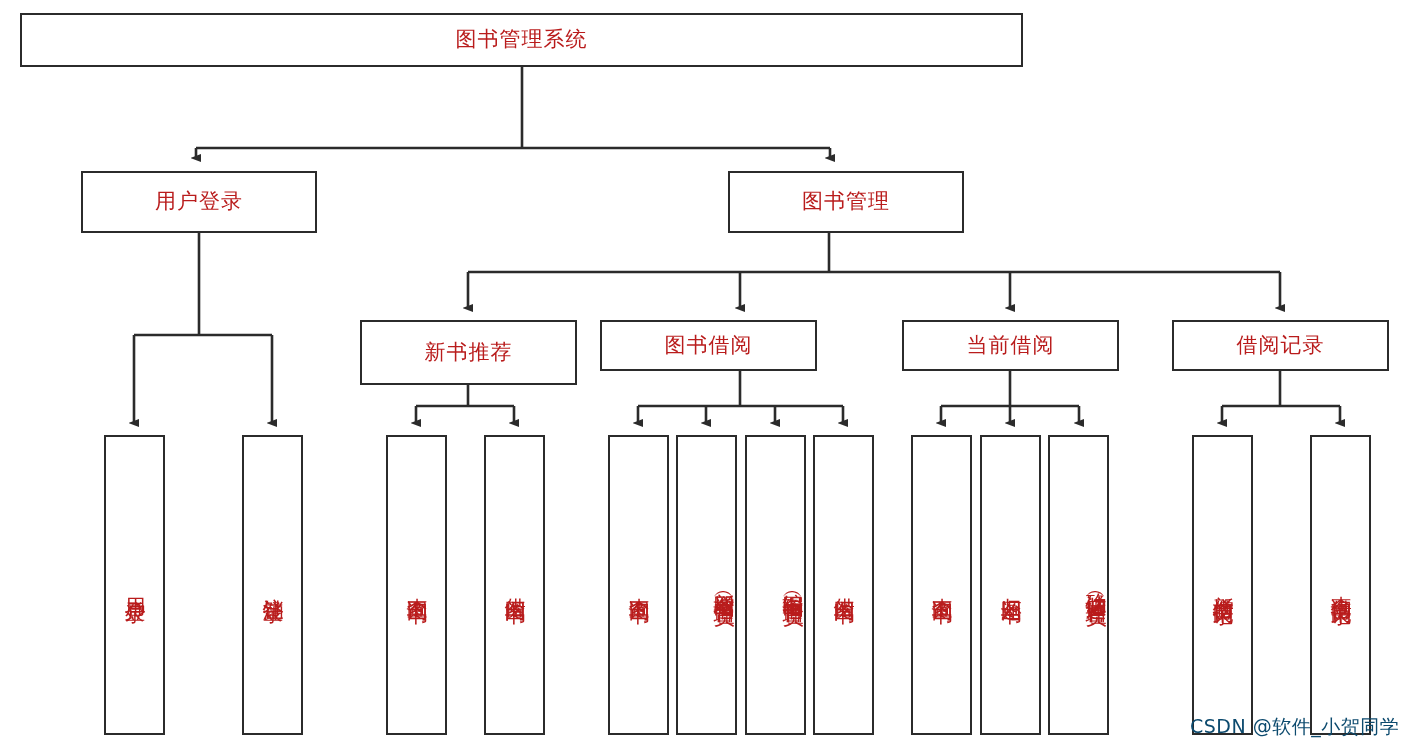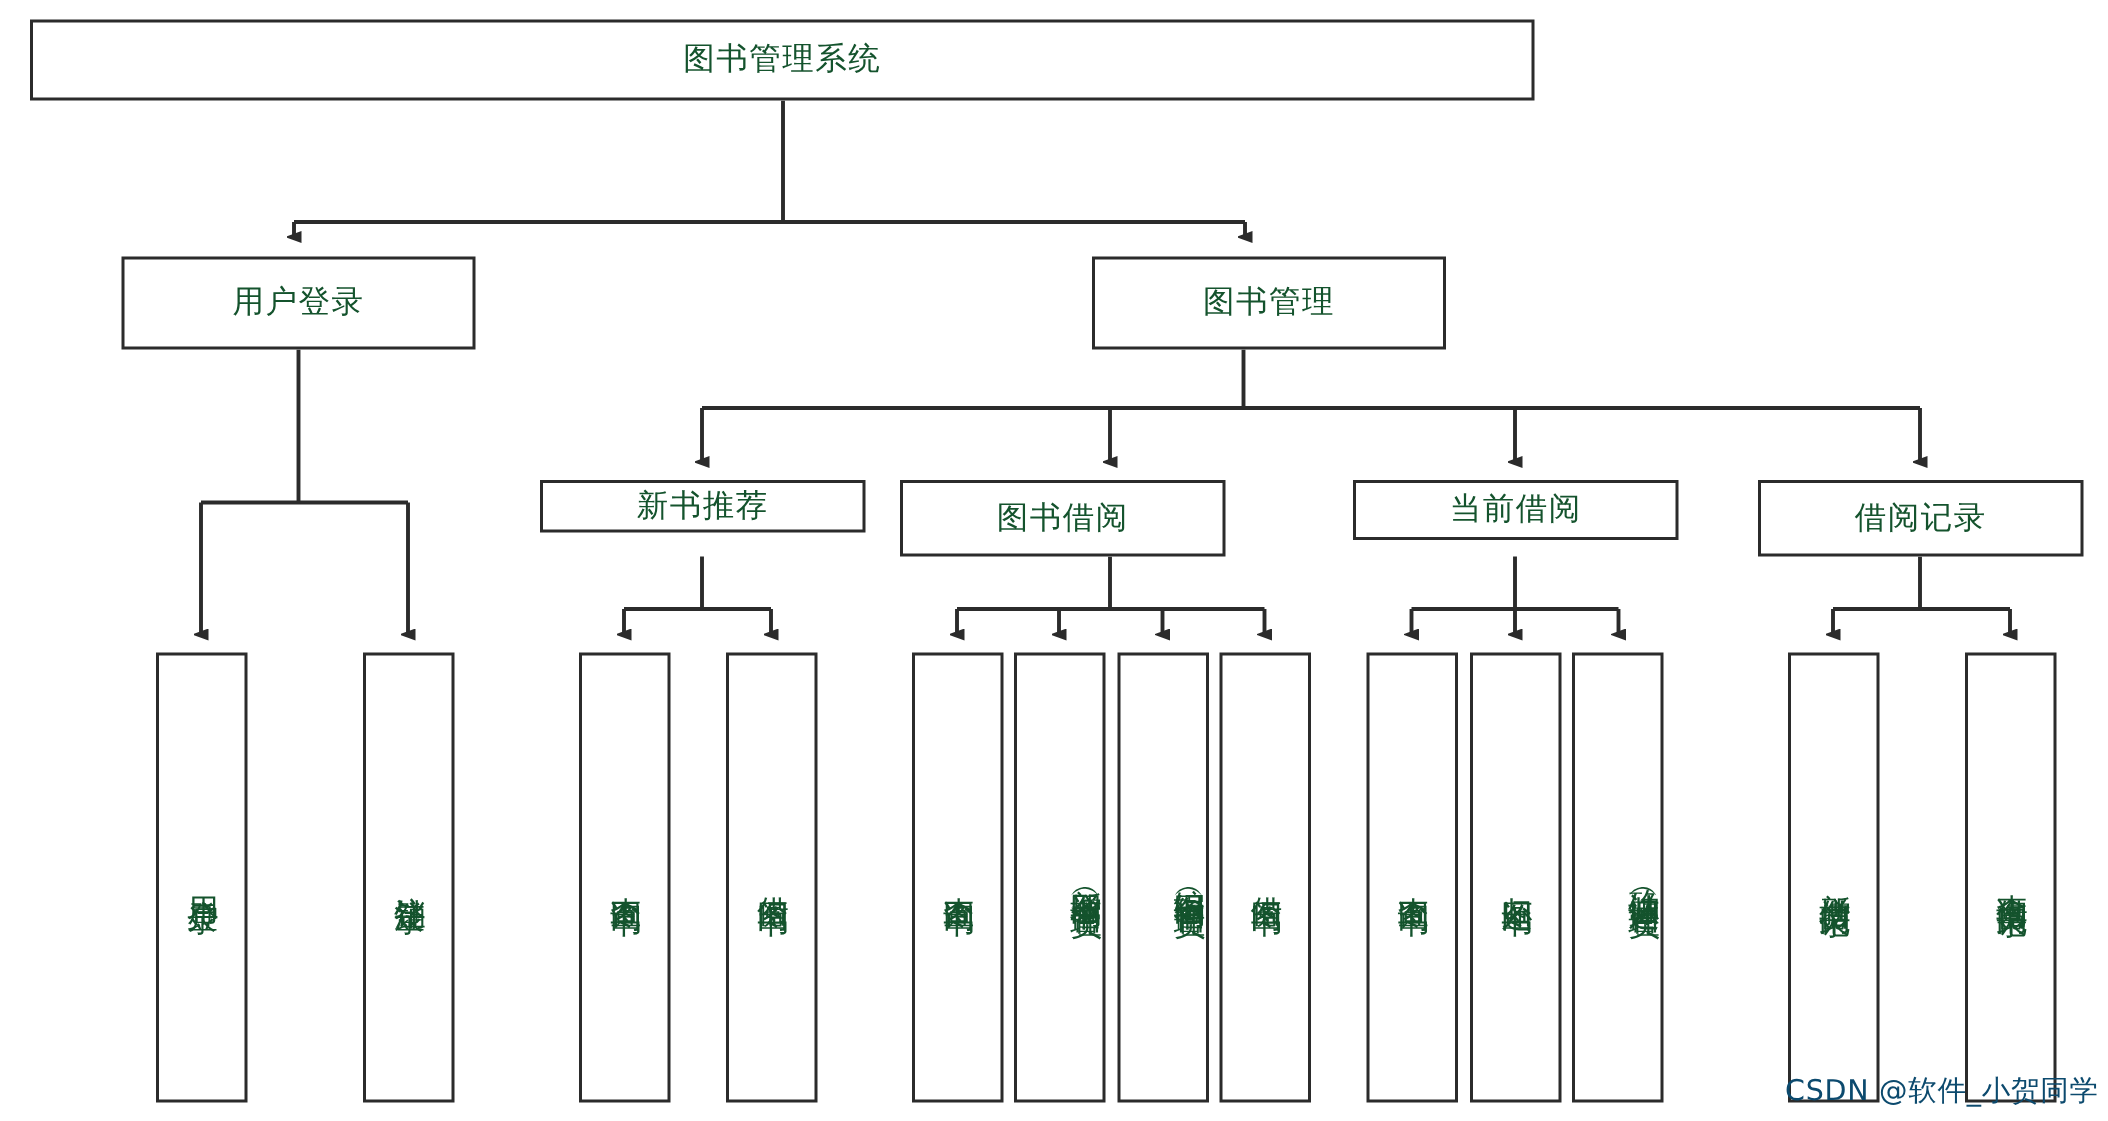--- a/index.html
+++ b/index.html
@@ -15,21 +15,21 @@
     position:absolute;left:0;top:0;width:1405px;height:747px;
   }
   .node{
     position:absolute;
     box-sizing:border-box;
     background:#ffffff;
     border:2px solid #2b2b2b;
     display:flex;
     align-items:center;
     justify-content:center;
-    color:#14532d;
+    color:#b91c1c;
     text-align:left;
     line-height:1.12;
   }
   .node.h{
     font-size:21px;
     letter-spacing:1px;
     writing-mode:horizontal-tb;
   }
   .node.v{
     writing-mode:vertical-rl;
@@ -123,25 +123,25 @@
       <path d="M1340,406 L1340,423" marker-end="url(#arrow)"></path>
     </g>
   </svg>
 
   <div class="node h" style="left:20px;top:13px;width:1003px;height:54px;">图书管理系统</div>
 
   <div class="node h" style="left:81px;top:171px;width:236px;height:62px;">用户登录</div>
 
   <div class="node h" style="left:712px;top:171px;width:236px;height:62px;margin-left:16px;">图书管理</div>
 
-  <div class="node h" style="left:360px;top:320px;width:217px;height:35px;">新书推荐</div>
+  <div class="node h" style="left:360px;top:320px;width:217px;height:65px;">新书推荐</div>
 
   <div class="node h" style="left:600px;top:320px;width:217px;height:51px;">图书借阅</div>
 
-  <div class="node h" style="left:902px;top:320px;width:217px;height:40px;">当前借阅</div>
+  <div class="node h" style="left:902px;top:320px;width:217px;height:51px;">当前借阅</div>
 
   <div class="node h" style="left:1172px;top:320px;width:217px;height:51px;">借阅记录</div>
 
   <div class="node v mid" style="left:104px;top:435px;width:61px;height:300px;">用户登录</div>
 
   <div class="node v mid" style="left:242px;top:435px;width:61px;height:300px;">注销登录</div>
 
   <div class="node v mid" style="left:386px;top:435px;width:61px;height:300px;">查询图书</div>
 
   <div class="node v mid" style="left:484px;top:435px;width:61px;height:300px;">借阅图书</div>

